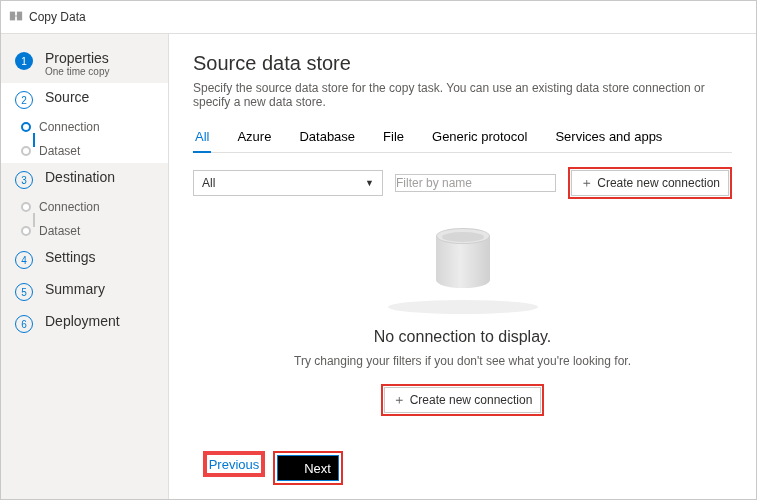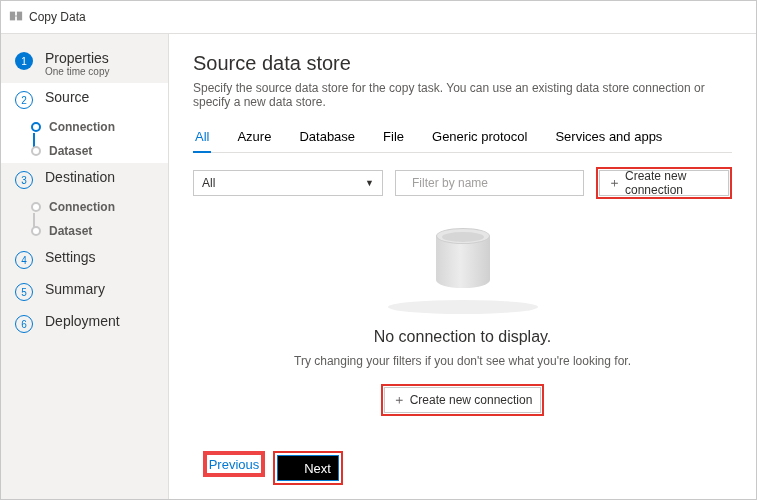--- a/index.html
+++ b/index.html
@@ -16,41 +16,41 @@
   .step { display: flex; align-items: flex-start; padding: 6px 10px 6px 14px; }
   .step-badge { width: 18px; height: 18px; border-radius: 50%; display: flex; align-items: center; justify-content: center; font-size: 10px; flex-shrink: 0; margin-top: 2px; }
   .badge-filled { background: #0078d4; color: #fff; }
   .badge-outline { border: 1px solid #0078d4; color: #0078d4; background: transparent; }
   .step-txt { margin-left: 12px; }
   .step-label { font-size: 14px; color: #323130; }
   .step-sub { font-size: 10px; color: #605e5c; }
 
   .step.active { background: #fff; }
 
-  .substeps { padding-left: 30px; font-weight: bold; }
+  .substeps { padding-left: 20px; }
   .substep { display: flex; align-items: center; height: 24px; font-size: 12px; color: #605e5c; position: relative; }
   .subdot { width: 10px; height: 10px; border-radius: 50%; margin-right: 8px; background: #fff; border: 2px solid #c8c8c8; position: relative; z-index: 1; }
   .subdot.active { border-color: #0078d4; }
   .subline { position: absolute; left: 32px; width: 2px; background: #c8c8c8; top: 18px; height: 14px; }
   .subline.active { background: #0078d4; }
 
   
   .main { flex: 1; padding: 18px 24px 10px 24px; position: relative; display: flex; flex-direction: column; }
   .page-title { font-size: 20px; font-weight: 400; color: #323130; margin-bottom: 6px; }
   .page-desc { font-size: 12px; color: #605e5c; margin-bottom: 14px; }
 
   .tabs { display: flex; gap: 24px; border-bottom: 1px solid #e1dfdd; font-size: 13px; }
   .tab { padding: 6px 2px 8px 2px; color: #000000; cursor: pointer; position: relative; }
   .tab.active { color: #0078d4; }
   .tab.active::after { content: ""; position: absolute; left: 0; right: 0; bottom: -1px; height: 2px; background: #0078d4; }
 
   .filter-row { display: flex; align-items: center; gap: 12px; margin-top: 14px; }
   .select-box { flex: 0 0 190px; height: 26px; border: 1px solid #c8c8c8; display: flex; align-items: center; justify-content: space-between; padding: 0 8px; font-size: 12px; cursor: pointer; }
   .select-box .caret { font-size: 9px; }
-  .filter-input { flex: 1; height: 26px; border: 1px solid #c8c8c8; padding: 0 16px; font-size: 12px; color: #323130; }
+  .filter-input { flex: 1; height: 18px; border: 1px solid #c8c8c8; padding: 0 0; font-size: 12px; color: #323130; }
   .filter-input::placeholder { color: #a19f9d; }
 
   .btn-newconn { height: 26px; border: 1px solid #c8c8c8; background: #fff; display: flex; align-items: center; padding: 0 8px; font-size: 12px; color: #323130; cursor: pointer; position: relative; }
   .btn-newconn .plus { font-size: 13px; margin-right: 4px; color: #605e5c; }
   .highlight-box { border: 2px solid #e3322a; padding: 1px; }
 
   .empty-area { flex: 1; display: flex; flex-direction: column; align-items: center; justify-content: center; gap: 8px; }
   .cyl { position: relative; width: 54px; height: 70px; }
   .cyl-body { position: absolute; left: 0; right: 0; top: 10px; bottom: 8px; background: linear-gradient(90deg, #d6d6d6, #ececec 45%, #d0d0d0); border-radius: 0 0 26px 26px / 0 0 8px 8px; }
   .cyl-top { position: absolute; left: 0; right: 0; top: 2px; height: 16px; background: #e6e6e6; border-radius: 50%; border: 1px solid #cfcfcf; }

